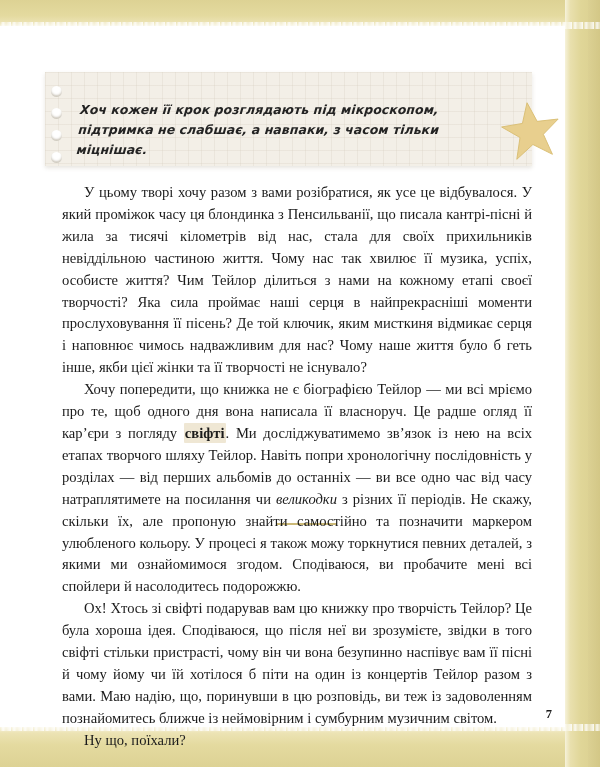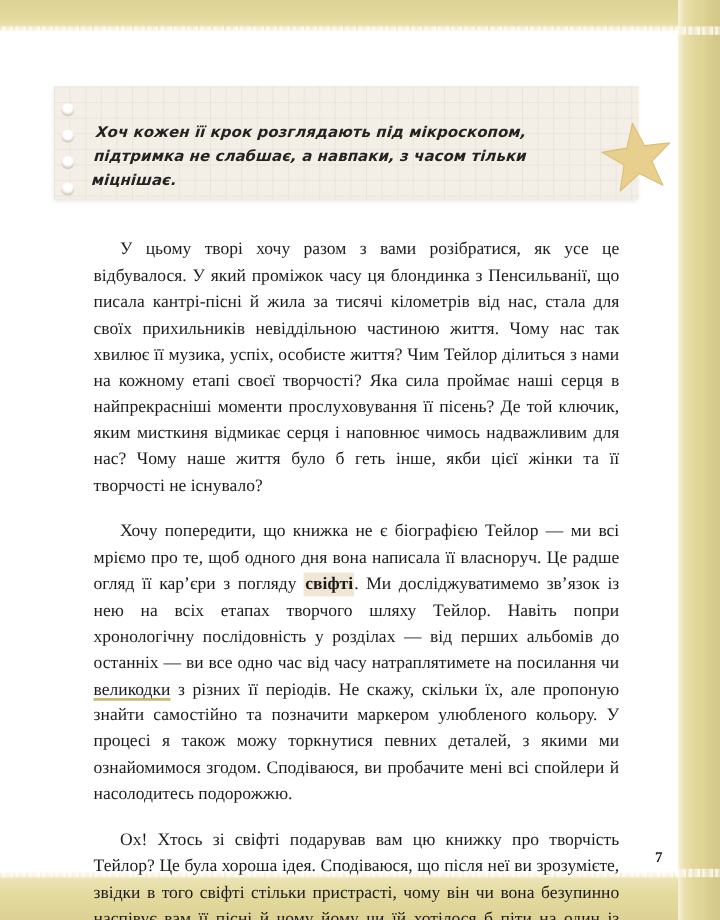--- a/index.html
+++ b/index.html
@@ -139,35 +139,36 @@
     width: 470px;
     font-family: "Liberation Serif", "DejaVu Serif", serif;
     font-size: 14.6px;
     line-height: 21.9px;
     color: #1b1b1b;
     text-align: justify;
     text-justify: inter-word;
     hyphens: auto;
   }
   #body-copy p {
-    margin: 16px;
+    margin: 0;
     text-indent: 22px;
   }
   .hl {
     font-weight: 700;
     background: #efe7d4;
     padding: 2px 1px;
     border-radius: 1px;
   }
   .mk {
+    font-style: italic;
     background-image: linear-gradient(to top, #cbb977 0px, #cbb977 2px, transparent 2px);
     background-repeat: no-repeat;
     background-position: 0 100%;
     background-size: 100% 100%;
-    padding-bottom: 1px;
+    padding-bottom: 18px;
   }
 
   
   #folio {
     position: absolute;
     right: 48px;
     bottom: 45px;
     font-family: "Liberation Serif", "DejaVu Serif", serif;
     font-size: 12.5px;
     font-weight: 700;
@@ -197,17 +198,18 @@
   </div>
 
   <svg id="star" viewBox="0 0 100 100" aria-hidden="true">
     <polygon points="50,4 62,36 96,37 69,58 79,92 50,72 21,92 31,58 4,37 38,36" fill="#e8cf8e" stroke="#d9bf76" stroke-width="1.5" stroke-linejoin="round"></polygon>
   </svg>
 
   <div id="body-copy">
       <p>У цьому творі хочу разом з вами розібратися, як усе це відбувалося. У який проміжок часу ця блондинка з Пенсильванії, що писала кантрі-пісні й жила за тисячі кілометрів від нас, стала для своїх прихильників невіддільною частиною життя. Чому нас так хвилює її музика, успіх, особисте життя? Чим Тейлор ділиться з нами на кожному етапі своєї творчості? Яка сила проймає наші серця в найпрекрасніші моменти прослуховування її пісень? Де той ключик, яким мисткиня відмикає серця і наповнює чимось надважливим для нас? Чому наше життя було б геть інше, якби цієї жінки та її творчості не існувало?</p>
       <p>Хочу попередити, що книжка не є біографією Тейлор — ми всі мріємо про те, щоб одного дня вона написала її власноруч. Це радше огляд її кар’єри з погляду <span class="hl">свіфті</span>. Ми досліджуватимемо зв’язок із нею на всіх етапах творчого шляху Тейлор. Навіть попри хронологічну послідовність у розділах — від перших альбомів до останніх — ви все одно час від часу натраплятимете на посилання чи <span class="mk">великодки</span> з різних її періодів. Не скажу, скільки їх, але пропоную знайти самостійно та позначити маркером улюбленого кольору. У процесі я також можу торкнутися певних деталей, з якими ми ознайомимося згодом. Сподіваюся, ви пробачите мені всі спойлери й насолодитесь подорожжю.</p>
       <p>Ох! Хтось зі свіфті подарував вам цю книжку про творчість Тейлор? Це була хороша ідея. Сподіваюся, що після неї ви зрозумієте, звідки в того свіфті стільки пристрасті, чому він чи вона безупинно наспівує вам її пісні й чому йому чи їй хотілося б піти на один із концертів Тейлор разом з вами. Маю надію, що, поринувши в цю розповідь, ви теж із задоволенням познайомитесь ближче із неймовірним і сумбурним музичним світом.</p>
+      <p>Ну що, поїхали?</p>
     </div>
 
   <div id="folio">7</div>
 
 </div>
 
 </body></html>

